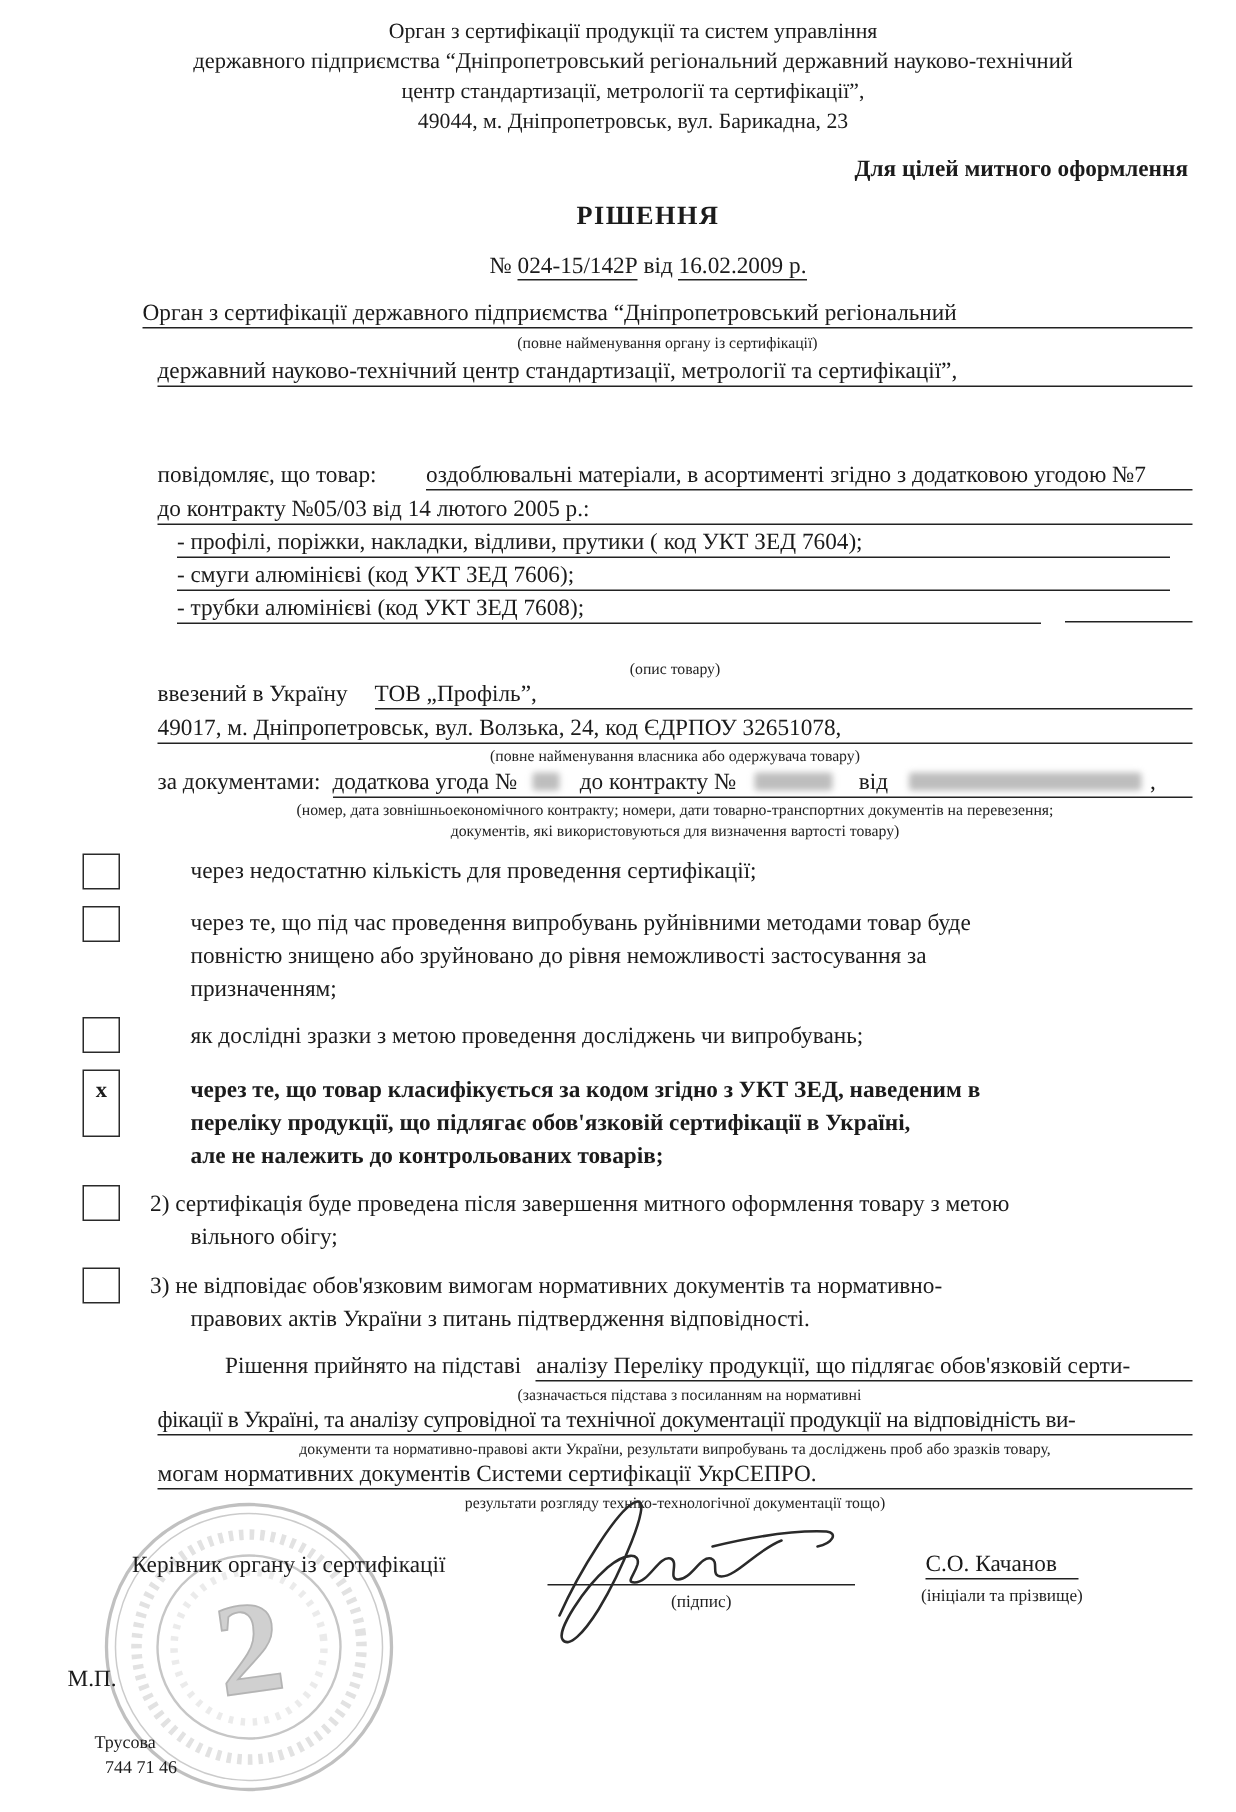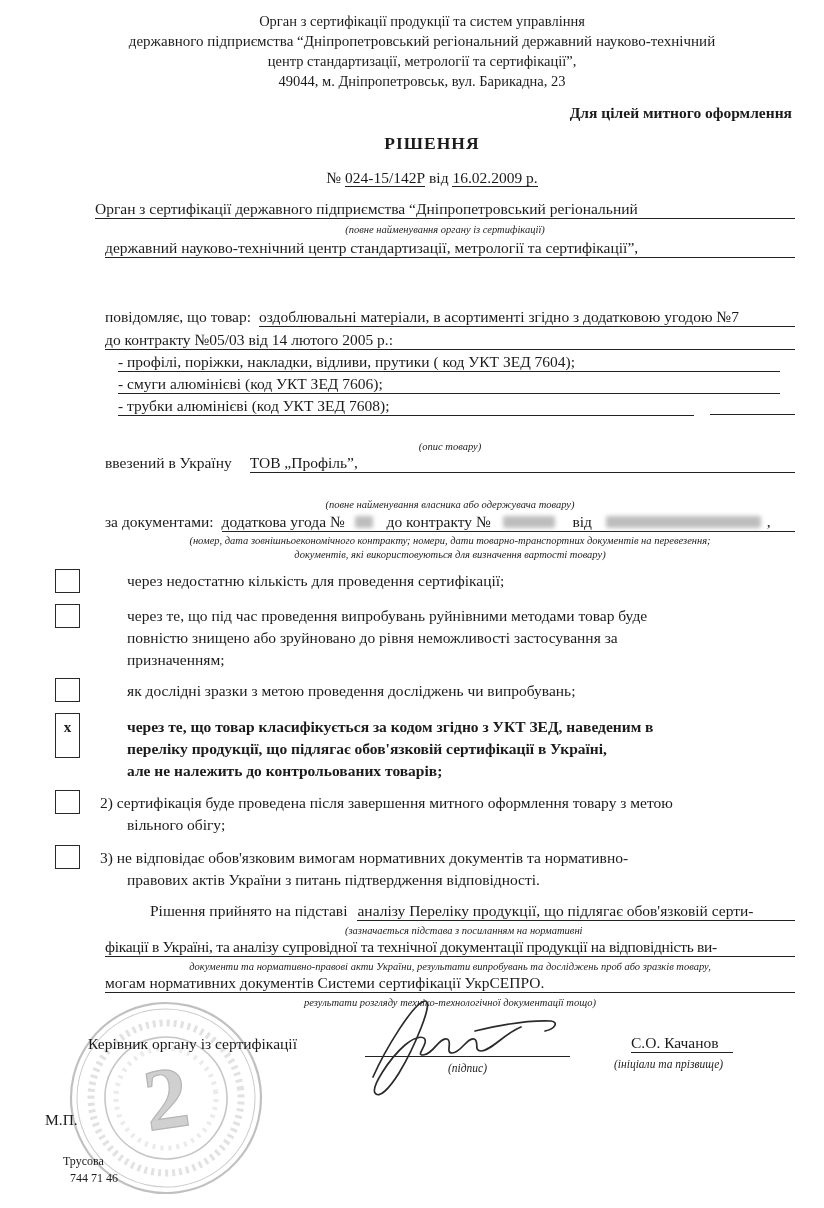--- a/index.html
+++ b/index.html
@@ -6,21 +6,21 @@
   .page{
     position:relative;
     width:824px;height:1208px;
     margin:0 auto;
     background:#ffffff;
     font-family:"Liberation Serif","DejaVu Serif",serif;
     color:#1b1b1b;
     overflow:hidden;
   }
   .row{position:absolute;font-size:15.5px;line-height:19px;white-space:nowrap;z-index:2;}
-  .cap{position:absolute;font-size:10.5px;line-height:13px;color:#222;white-space:nowrap;z-index:2;font-style:italic;}
+  .cap{position:absolute;font-size:10.5px;line-height:13px;color:#222;white-space:nowrap;z-index:2;}
   .center{text-align:center;}
   .bold{font-weight:bold;}
   .ul{border-bottom:1.4px solid #222;}
   .flexrow{display:flex;align-items:baseline;}
   .flexrow .lbl{flex:0 0 auto;padding-right:8px;}
   .flexrow .val{flex:1 1 auto;border-bottom:1.4px solid #222;}
   .lineseg{position:absolute;border-bottom:1.4px solid #222;height:0;z-index:1;}
   .cbx{
     position:absolute;left:55px;width:23px;height:22px;
     border:1.6px solid #2a2a2a;background:#fff;z-index:2;
@@ -54,36 +54,37 @@
     <span>№</span>
     <span class="ul">024-15/142Р</span>
     <span>від</span>
     <span class="ul">16.02.2009 р.</span>
   </div>
 
   <div class="row ul" style="left:95px;right:29px;top:199px;">Орган з сертифікації державного підприємства “Дніпропетровський регіональний</div>
   <div class="cap center" style="left:95px;right:29px;top:223px;">(повне найменування органу із сертифікації)</div>
   <div class="row ul" style="left:105px;right:29px;top:238px;">державний науково-технічний центр стандартизації, метрології та сертифікації”,</div>
 
-  <div class="row flexrow" style="left:105px;right:29px;top:307px;">
+  <div class="row flexrow" style="left:105px;right:29px;top:307px;gap:25px;">
     <span class="lbl">повідомляє, що товар:</span>
     <span class="val">оздоблювальні матеріали, в асортименті згідно з додатковою угодою №7</span>
   </div>
   <div class="row ul" style="left:105px;right:29px;top:330px;">до контракту №05/03 від 14 лютого 2005 р.:</div>
 
   <div class="row ul" style="left:118px;right:44px;top:352px;">- профілі, поріжки, накладки, відливи, прутики ( код УКТ ЗЕД 7604);</div>
   <div class="row ul" style="left:118px;right:44px;top:374px;">- смуги алюмінієві (код УКТ ЗЕД 7606);</div>
   <div class="row ul" style="left:118px;right:130px;top:396px;">- трубки алюмінієві (код УКТ ЗЕД 7608);</div>
   <div class="lineseg" style="left:710px;width:85px;top:396px;height:18px;"></div>
   <div class="cap center" style="left:105px;right:29px;top:440px;">(опис товару)</div>
 
   <div class="row flexrow" style="left:105px;right:29px;top:453px;">
     <span class="lbl" style="padding-right:18px;">ввезений в Україну</span>
     <span class="val">ТОВ „Профіль”,</span>
   </div>
+  <div class="row ul" style="left:105px;right:29px;top:476px;">49017, м. Дніпропетровськ, вул. Волзька, 24, код ЄДРПОУ 32651078,</div>
   <div class="cap center" style="left:105px;right:29px;top:498px;">(повне найменування власника або одержувача товару)</div>
 
   <div class="row flexrow" style="left:105px;right:29px;top:512px;">
     <span class="lbl">за документами:</span>
     <span class="val">
       <span>додаткова угода №</span>
       <span class="redact" style="width:18px;margin:0 10px 0 6px;"></span>
       <span>до контракту №</span>
       <span class="redact" style="width:52px;margin:0 14px 0 8px;"></span>
       <span>від</span>
@@ -143,20 +144,20 @@
   <svg class="sig-svg" style="left:355px;top:995px;" width="230" height="110" viewBox="0 0 230 110">
     <path d="M 18 82 C 30 55, 58 8, 70 6 C 80 5, 58 55, 44 78 C 34 94, 24 104, 20 98 C 16 92, 34 64, 50 50
              C 62 40, 72 40, 70 48 C 68 55, 62 60, 68 60 C 78 60, 84 42, 92 44 C 98 46, 90 58, 97 58
              C 106 58, 112 42, 119 44 C 125 46, 118 56, 126 56 C 136 56, 150 38, 166 32" fill="none" stroke="#2a2a2a" stroke-width="1.7" stroke-linecap="round"></path>
     <path d="M 120 36 C 145 30, 175 25, 196 26 C 204 27, 200 34, 190 36" fill="none" stroke="#2a2a2a" stroke-width="1.7" stroke-linecap="round"></path>
   </svg>
 
   <div class="row" style="left:88px;top:1034px;z-index:3;">Керівник органу із сертифікації</div>
   <div class="lineseg" style="left:365px;width:205px;top:1038px;height:18px;border-bottom-width:1.6px;z-index:2;"></div>
   <div class="cap" style="left:365px;width:205px;top:1062px;text-align:center;font-size:11.5px;">(підпис)</div>
-  <div class="row ul" style="left:631px;top:1033px;padding-right:14px;">С.О. Качанов</div>
+  <div class="row ul" style="left:617px;top:1033px;padding-right:14px;">С.О. Качанов</div>
   <div class="cap" style="left:614px;top:1058px;font-size:11.5px;">(ініціали та прізвище)</div>
 
   <div class="row" style="left:45px;top:1110px;z-index:3;">М.П.</div>
   <div class="row smalltext" style="left:63px;top:1152px;z-index:3;">Трусова</div>
   <div class="row smalltext" style="left:70px;top:1169px;z-index:3;">744 71 46</div>
 
 </div>
 
 </body></html>

